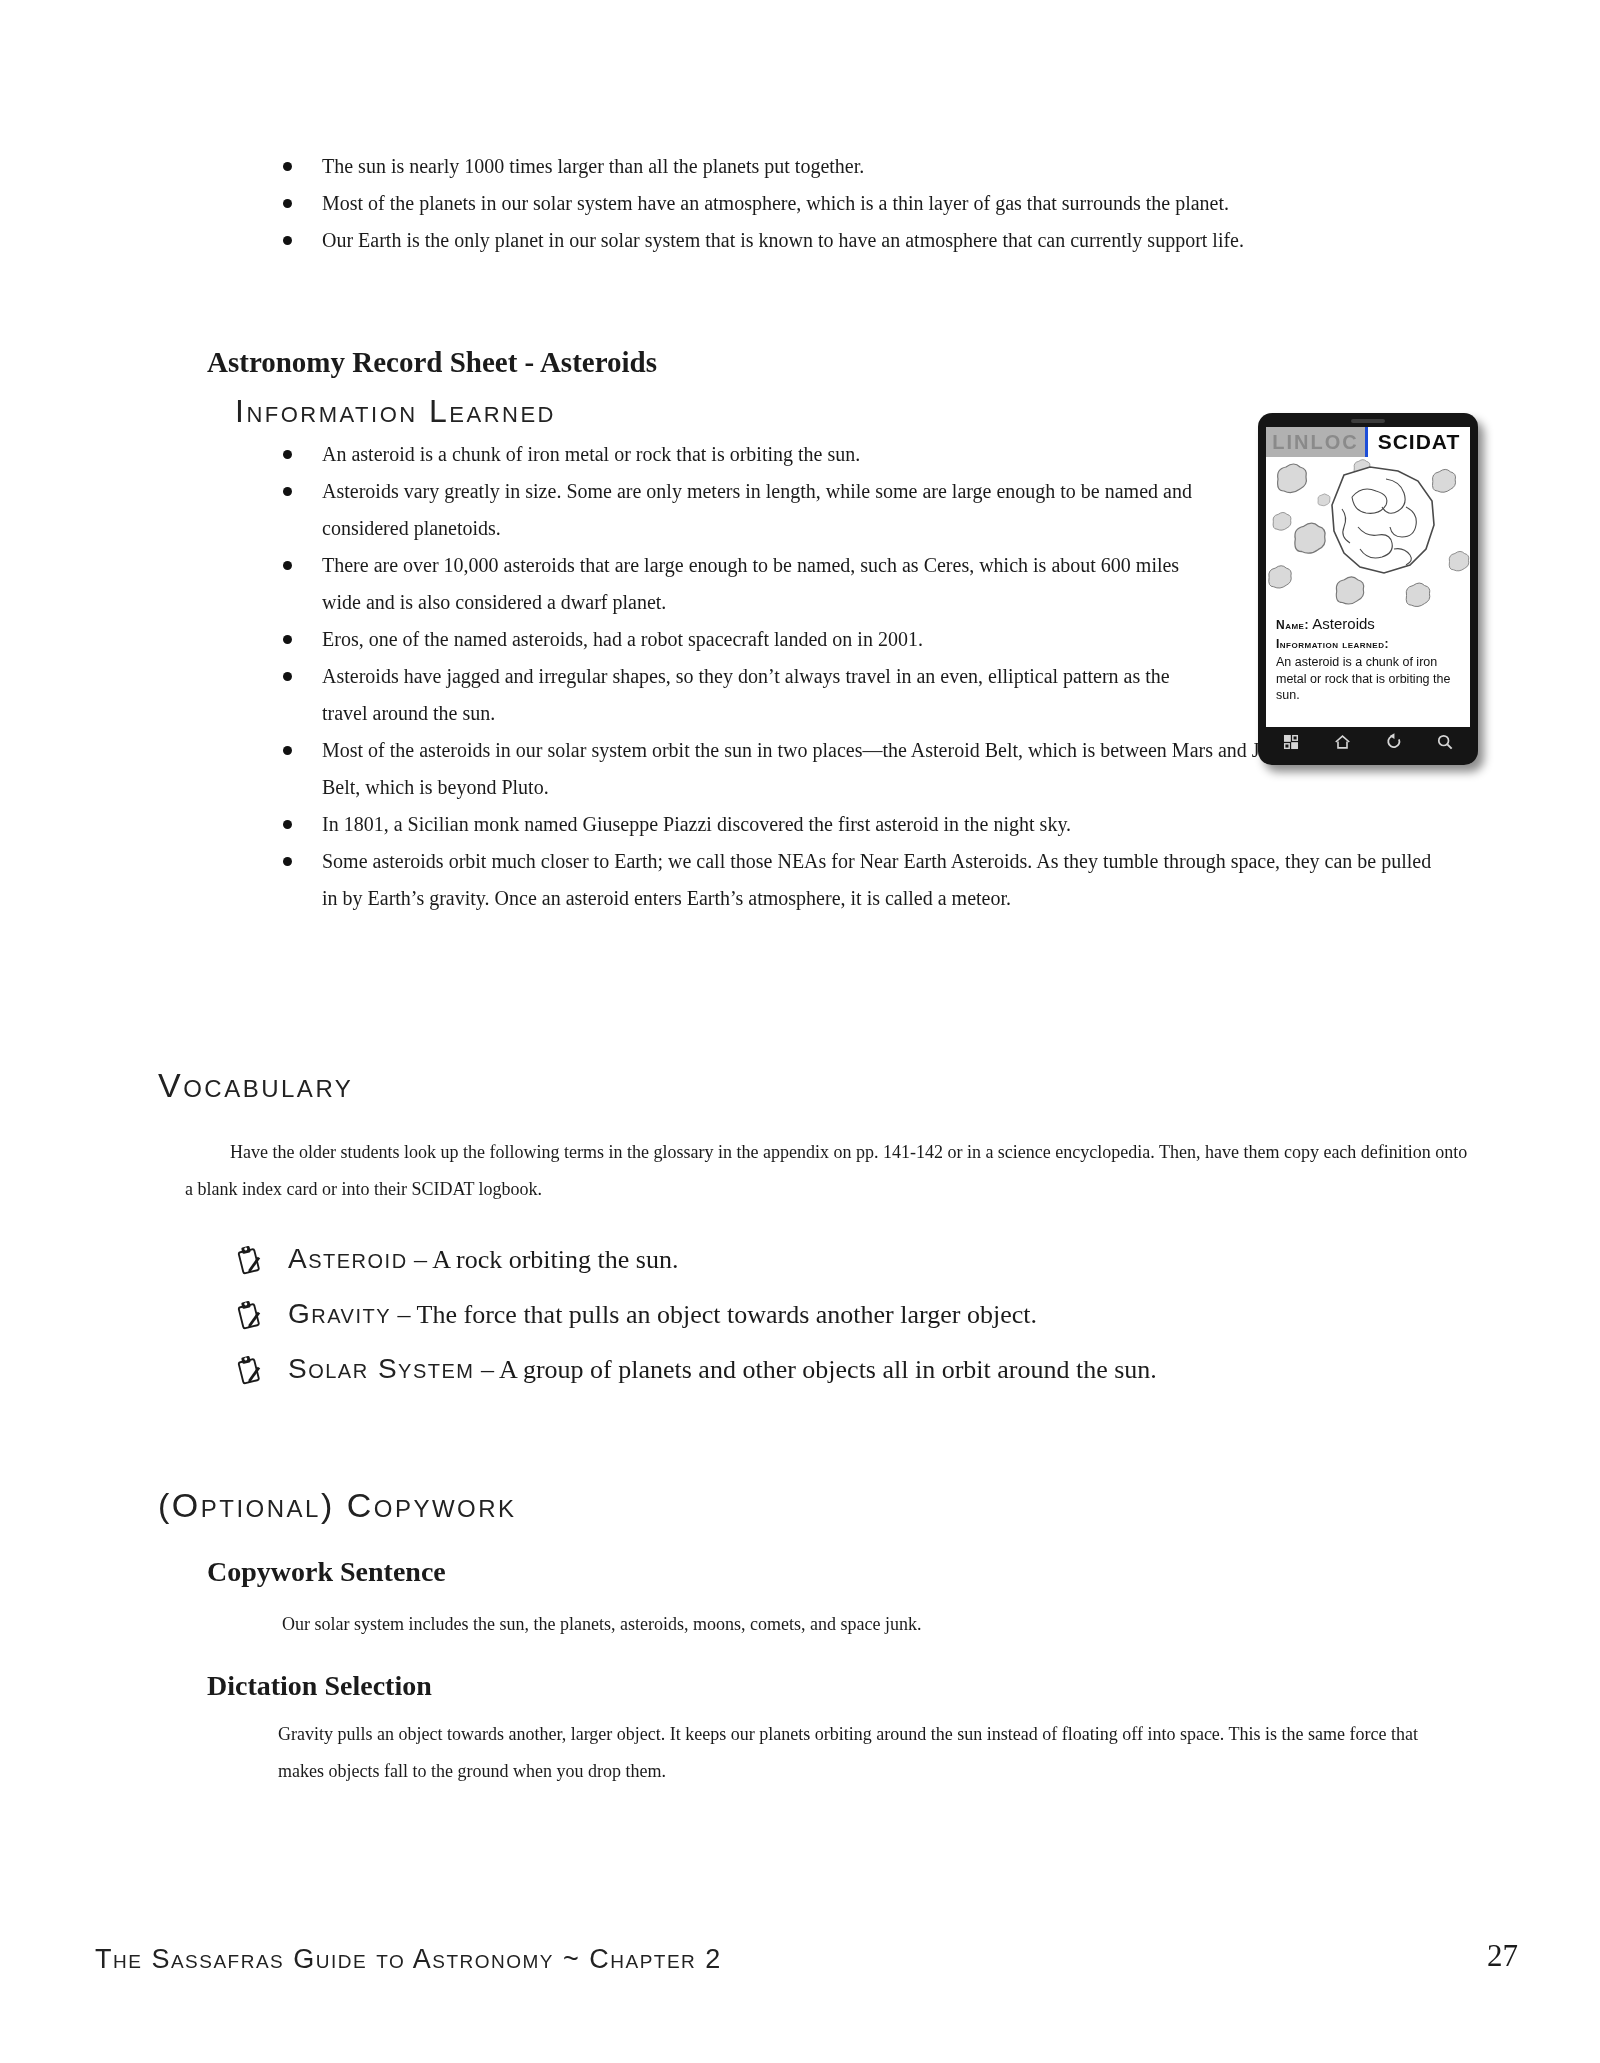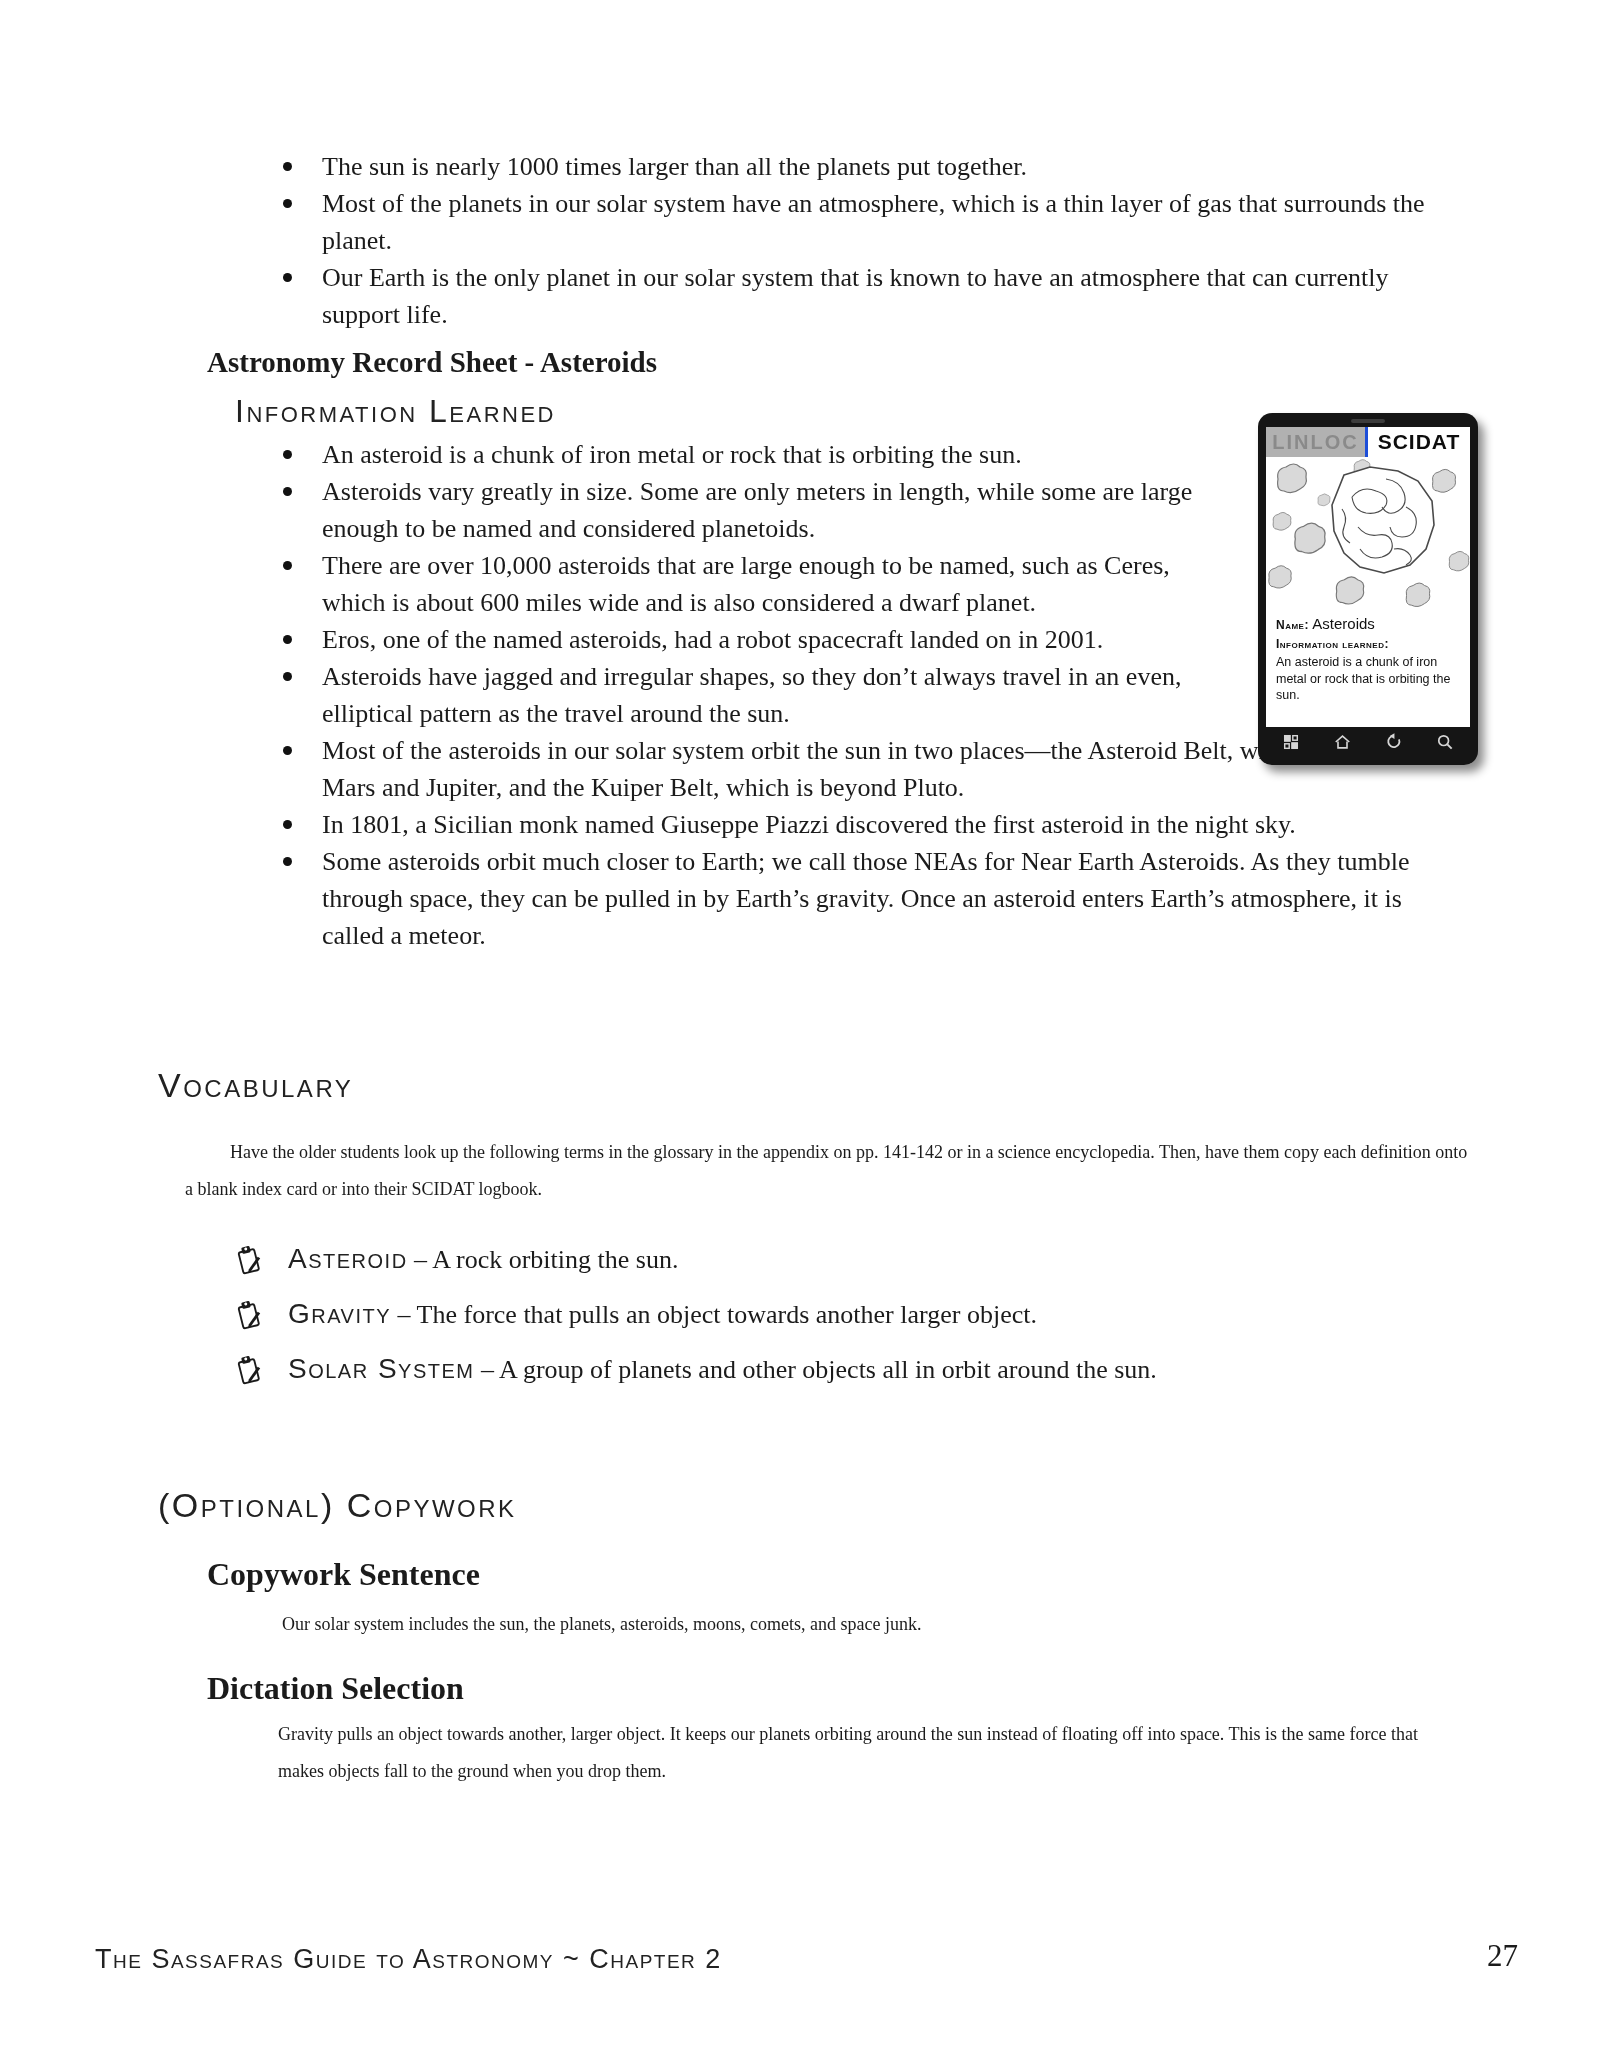--- a/index.html
+++ b/index.html
@@ -4,36 +4,36 @@
 <style>
   html,body { margin:0; padding:0; background:#ffffff; }
   .page {
     position:relative; width:1600px; height:2063px; background:#fff;
     font-family:"Liberation Serif", serif; color:#1b1b1b; overflow:hidden;
   }
   .body-text { font-size:18px; line-height:37px; }
 
   
   ul.bullets { list-style:none; margin:0; padding:0; position:absolute; }
-  ul.bullets li { position:relative; padding-left:41px; font-size:26px; line-height:37px; }
+  ul.bullets li { position:relative; padding-left:41px; font-size:20px; line-height:37px; }
   ul.bullets li::before {
     content:""; position:absolute; left:2px; top:14px;
     width:9px; height:9px; border-radius:50%; background:#111;
   }
   ul.top-bullets { left:281px; top:148px; width:1176px; }
   ul.info-bullets { left:281px; top:436px; width:1162px; }
   ul.info-bullets li.narrow { padding-right:242px; }
 
   
   .caps { font-family:"Liberation Sans", sans-serif; font-variant:small-caps; font-weight:400; color:#222; }
   .h-record    { position:absolute; left:207px; top:346px; font-weight:bold; font-size:29px; }
   .h-info      { position:absolute; left:235px; top:393px; font-size:32px; letter-spacing:2.5px; }
   .h-vocab     { position:absolute; left:158px; top:1066px; font-size:34px; letter-spacing:2.5px; }
   .h-optional  { position:absolute; left:158px; top:1486px; font-size:34px; letter-spacing:2.5px; }
-  .h-sub       { position:absolute; font-weight:bold; font-size:32px; }
+  .h-sub       { position:absolute; font-weight:bold; font-size:28px; }
   .h-copysent  { left:207px; top:1556px; }
   .h-dictation { left:207px; top:1670px; }
 
   .vocab-intro { position:absolute; left:185px; top:1134px; width:1285px; text-indent:45px; }
   .vocab-list  { position:absolute; left:233px; top:1240px; width:1230px; }
   .vocab-item  { position:relative; padding-left:55px; margin-bottom:17px; font-size:26px; line-height:37px; }
   .vocab-item .vicon { position:absolute; left:0; top:3px; }
   .vocab-term  { font-family:"Liberation Sans", sans-serif; font-variant:small-caps; font-size:28px; letter-spacing:1.5px; color:#222; }
 
   .copy-sentence { position:absolute; left:282px; top:1606px; width:1175px; }

